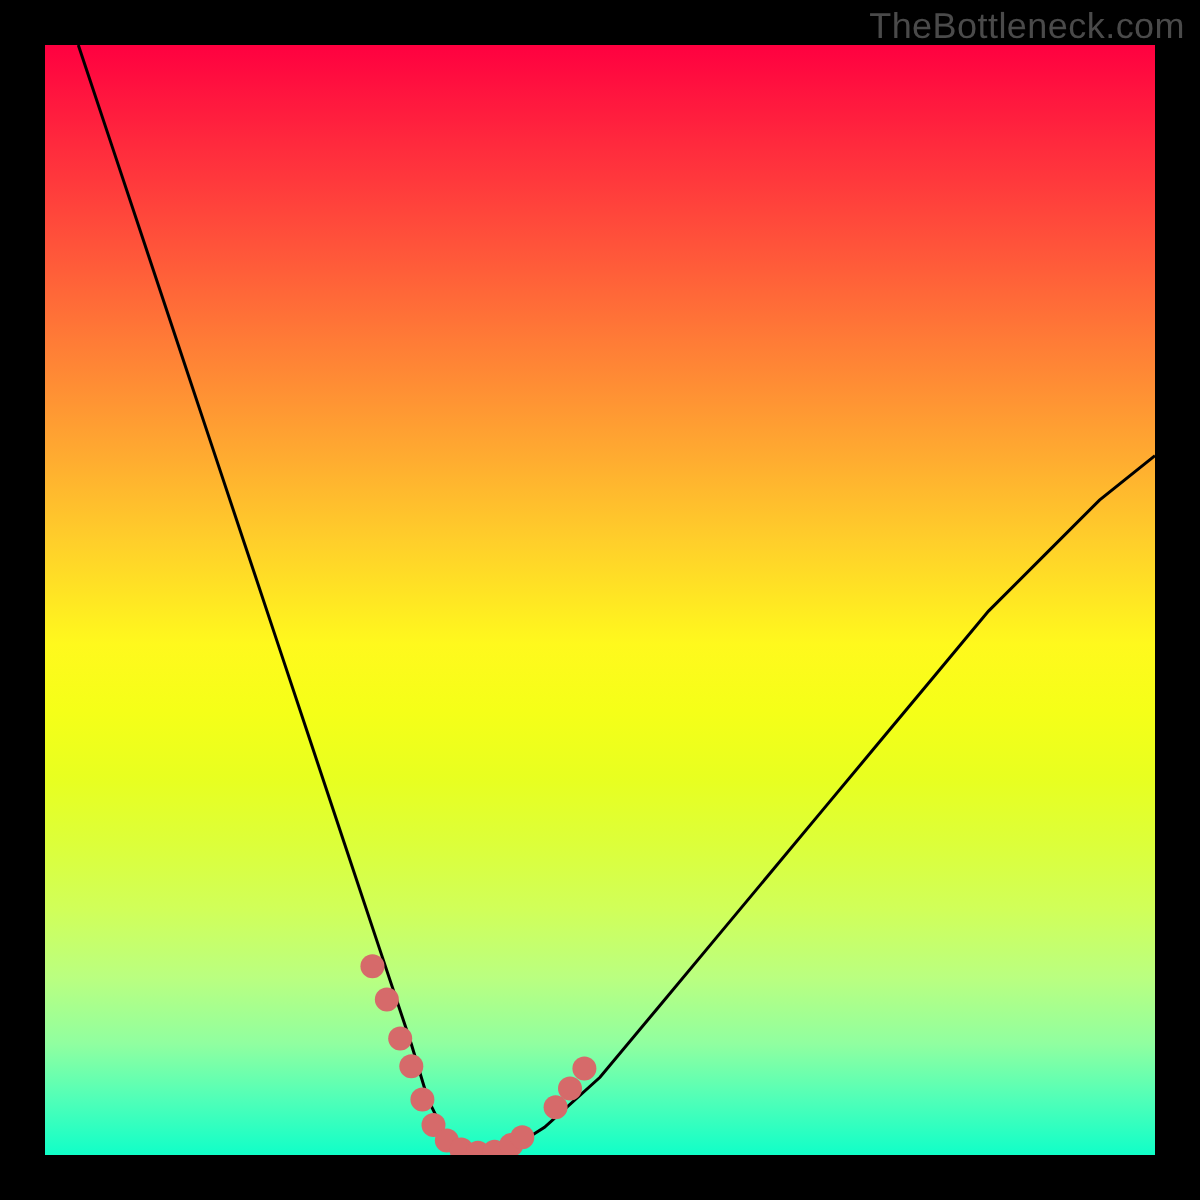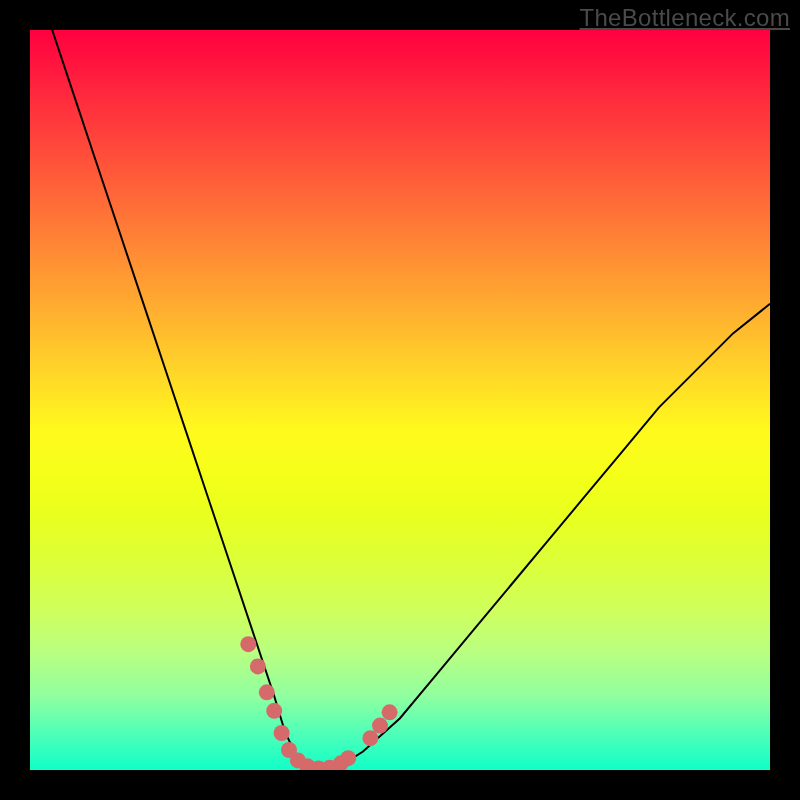--- a/index.html
+++ b/index.html
@@ -49,21 +49,20 @@
     );
   }
   .watermark {
     position: absolute;
     top: 4px;
     right: 10px;
     color: #4a4a4a;
     font-size: 24px;
     font-weight: 400;
     letter-spacing: 0.3px;
-    text-decoration: underline;
   }
   svg.curve {
     position: absolute;
     inset: 0;
     width: 740px;
     height: 740px;
   }
   .main-curve {
     fill: none;
     stroke: #000;

